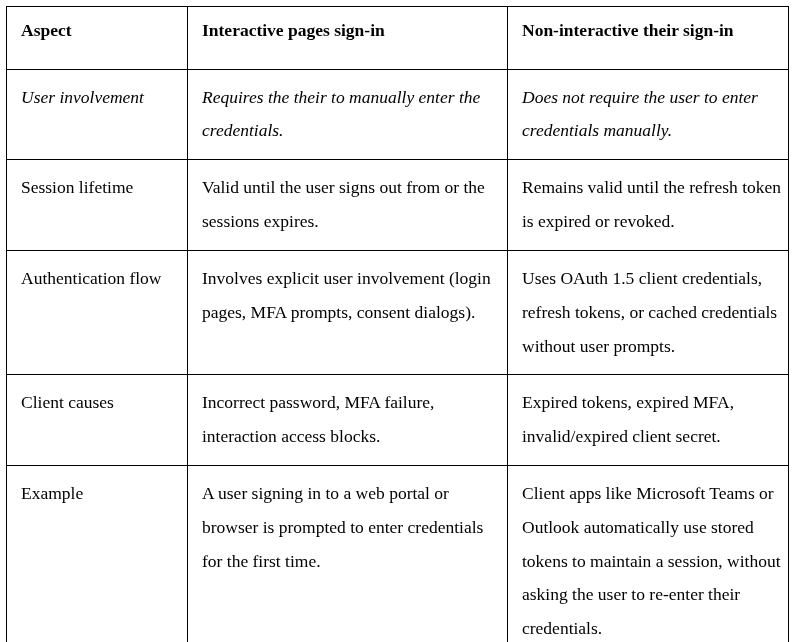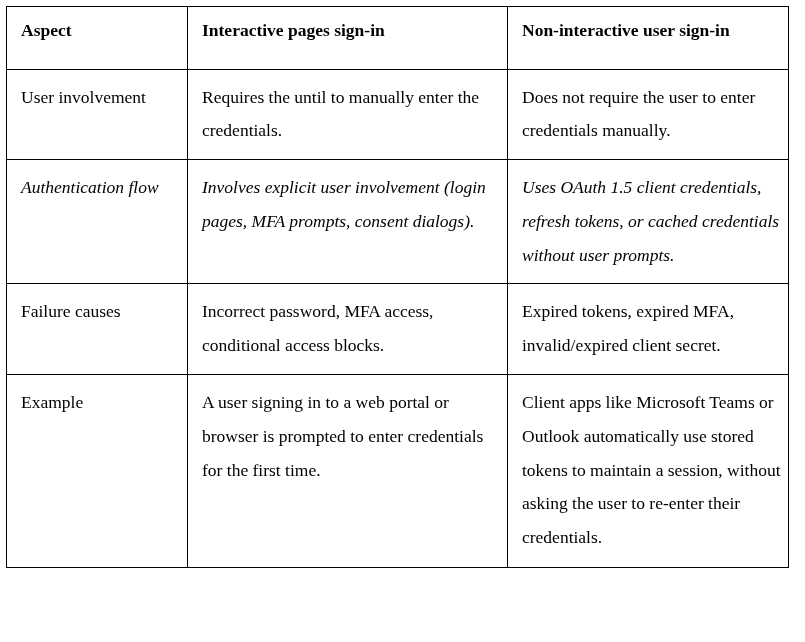--- a/index.html
+++ b/index.html
@@ -56,23 +56,23 @@
   }
 
   table.compare th {
     font-weight: bold;
     padding-top: 12px;
     padding-bottom: 26px;
     line-height: 1.35;
   }
 
   
-  tr.row-0 td { height: 64px;  }
+  tr.row-0 td { height: 64px; font-style: italic;  }
   tr.row-1 td { height: 68px;  }
-  tr.row-2 td { height: 100px; font-style: italic; }
+  tr.row-2 td { height: 100px; }
   tr.row-3 td { height: 64px;  }
   tr.row-4 td { height: 170px; }
 
   
   td.cell-aspect {
     line-height: 1.93;
   }
 </style>
 </head>
 <body>
@@ -82,41 +82,46 @@
     <table class="compare">
       <colgroup>
         <col class="col-aspect">
         <col class="col-inter">
         <col class="col-noninter">
       </colgroup>
       <thead>
         <tr>
           <th>Aspect</th>
           <th>Interactive pages sign-in</th>
-          <th>Non-interactive user sign-in</th>
+          <th>Non-interactive their sign-in</th>
         </tr>
       </thead>
       <tbody>
 
         <tr class="row-0">
           <td class="cell-aspect">User involvement</td>
-          <td class="cell-body">Requires the until to manually enter the credentials.</td>
+          <td class="cell-body">Requires the their to manually enter the credentials.</td>
           <td class="cell-body">Does not require the user to enter credentials manually.</td>
         </tr>
 
+        <tr class="row-1">
+          <td class="cell-aspect">Session lifetime</td>
+          <td class="cell-body">Valid until the user signs out from or the sessions expires.</td>
+          <td class="cell-body">Remains valid until the refresh token is expired or revoked.</td>
+        </tr>
 
         <tr class="row-2">
           <td class="cell-aspect">Authentication flow</td>
           <td class="cell-body">Involves explicit user involvement (login pages, MFA prompts, consent dialogs).</td>
           <td class="cell-body">Uses OAuth 1.5 client credentials, refresh tokens, or cached credentials without user prompts.</td>
         </tr>
 
         <tr class="row-3">
-          <td class="cell-aspect">Failure causes</td>
-          <td class="cell-body">Incorrect password, MFA access, conditional access blocks.</td>
+          <td class="cell-aspect">Client causes</td>
+          <td class="cell-body">Incorrect password, MFA failure, interaction access blocks.</td>
           <td class="cell-body">Expired tokens, expired MFA, invalid/expired client secret.</td>
         </tr>
 
         <tr class="row-4">
           <td class="cell-aspect">Example</td>
           <td class="cell-body">A user signing in to a web portal or browser is prompted to enter credentials for the first time.</td>
           <td class="cell-body">Client apps like Microsoft Teams or Outlook automatically use stored tokens to maintain a session, without asking the user to re-enter their credentials.</td>
         </tr>
 
       </tbody>

